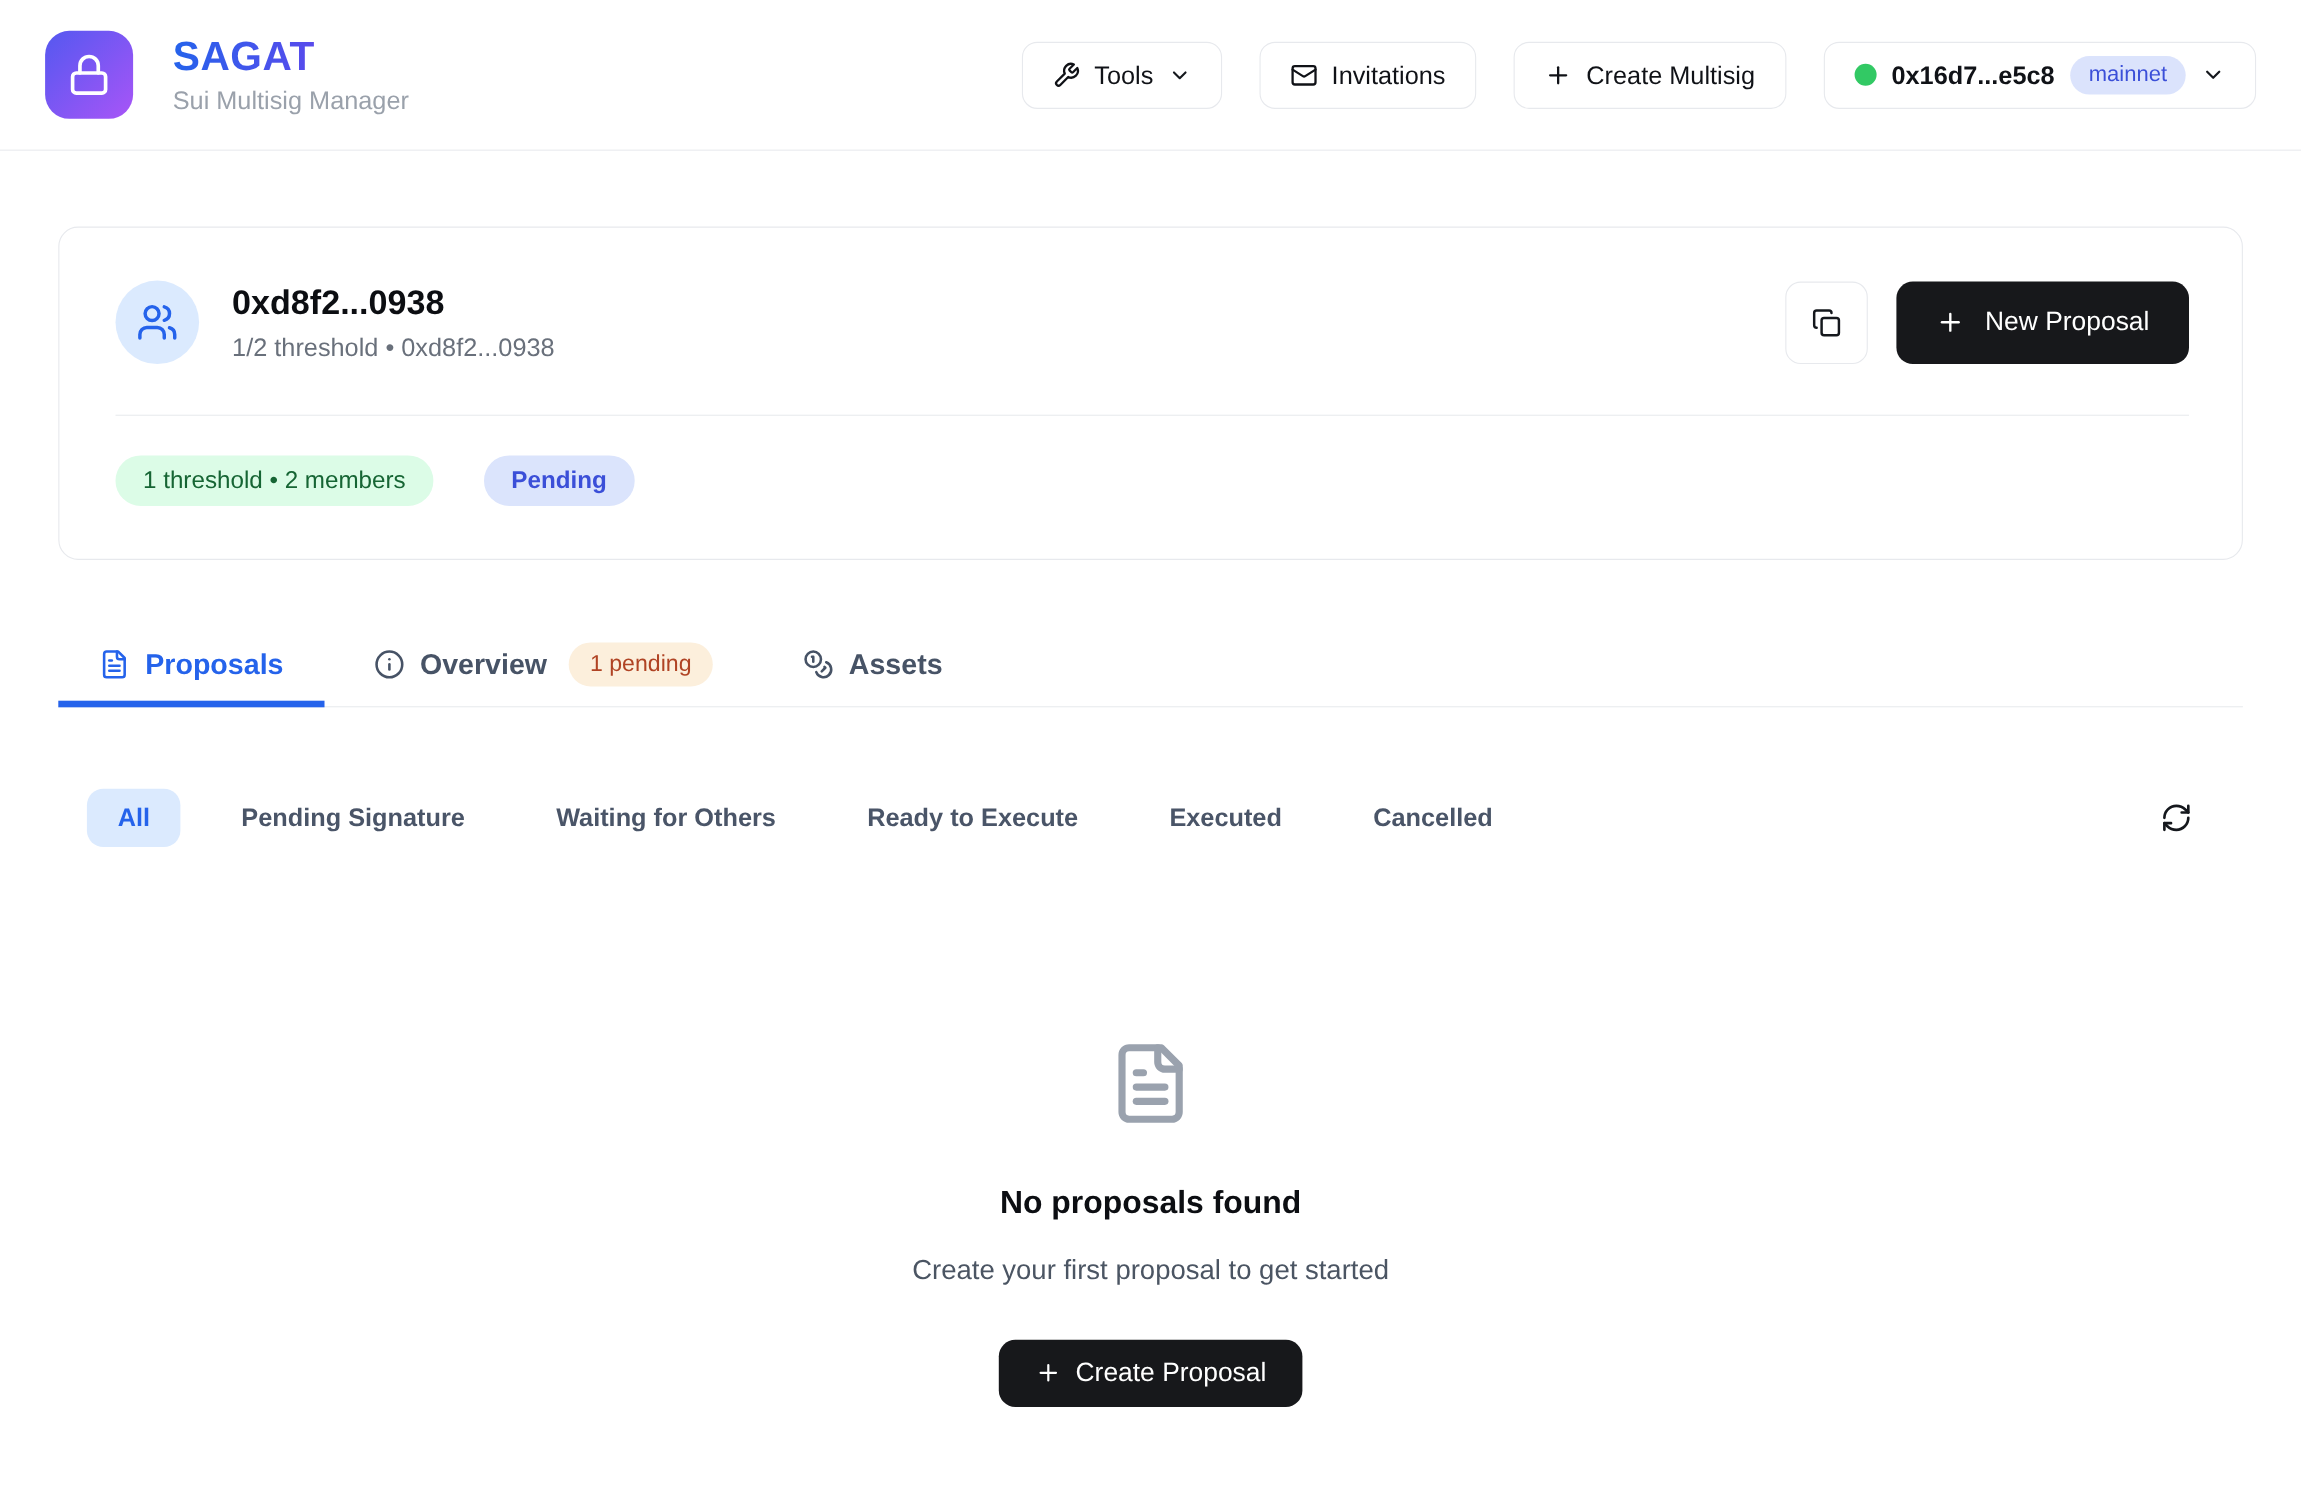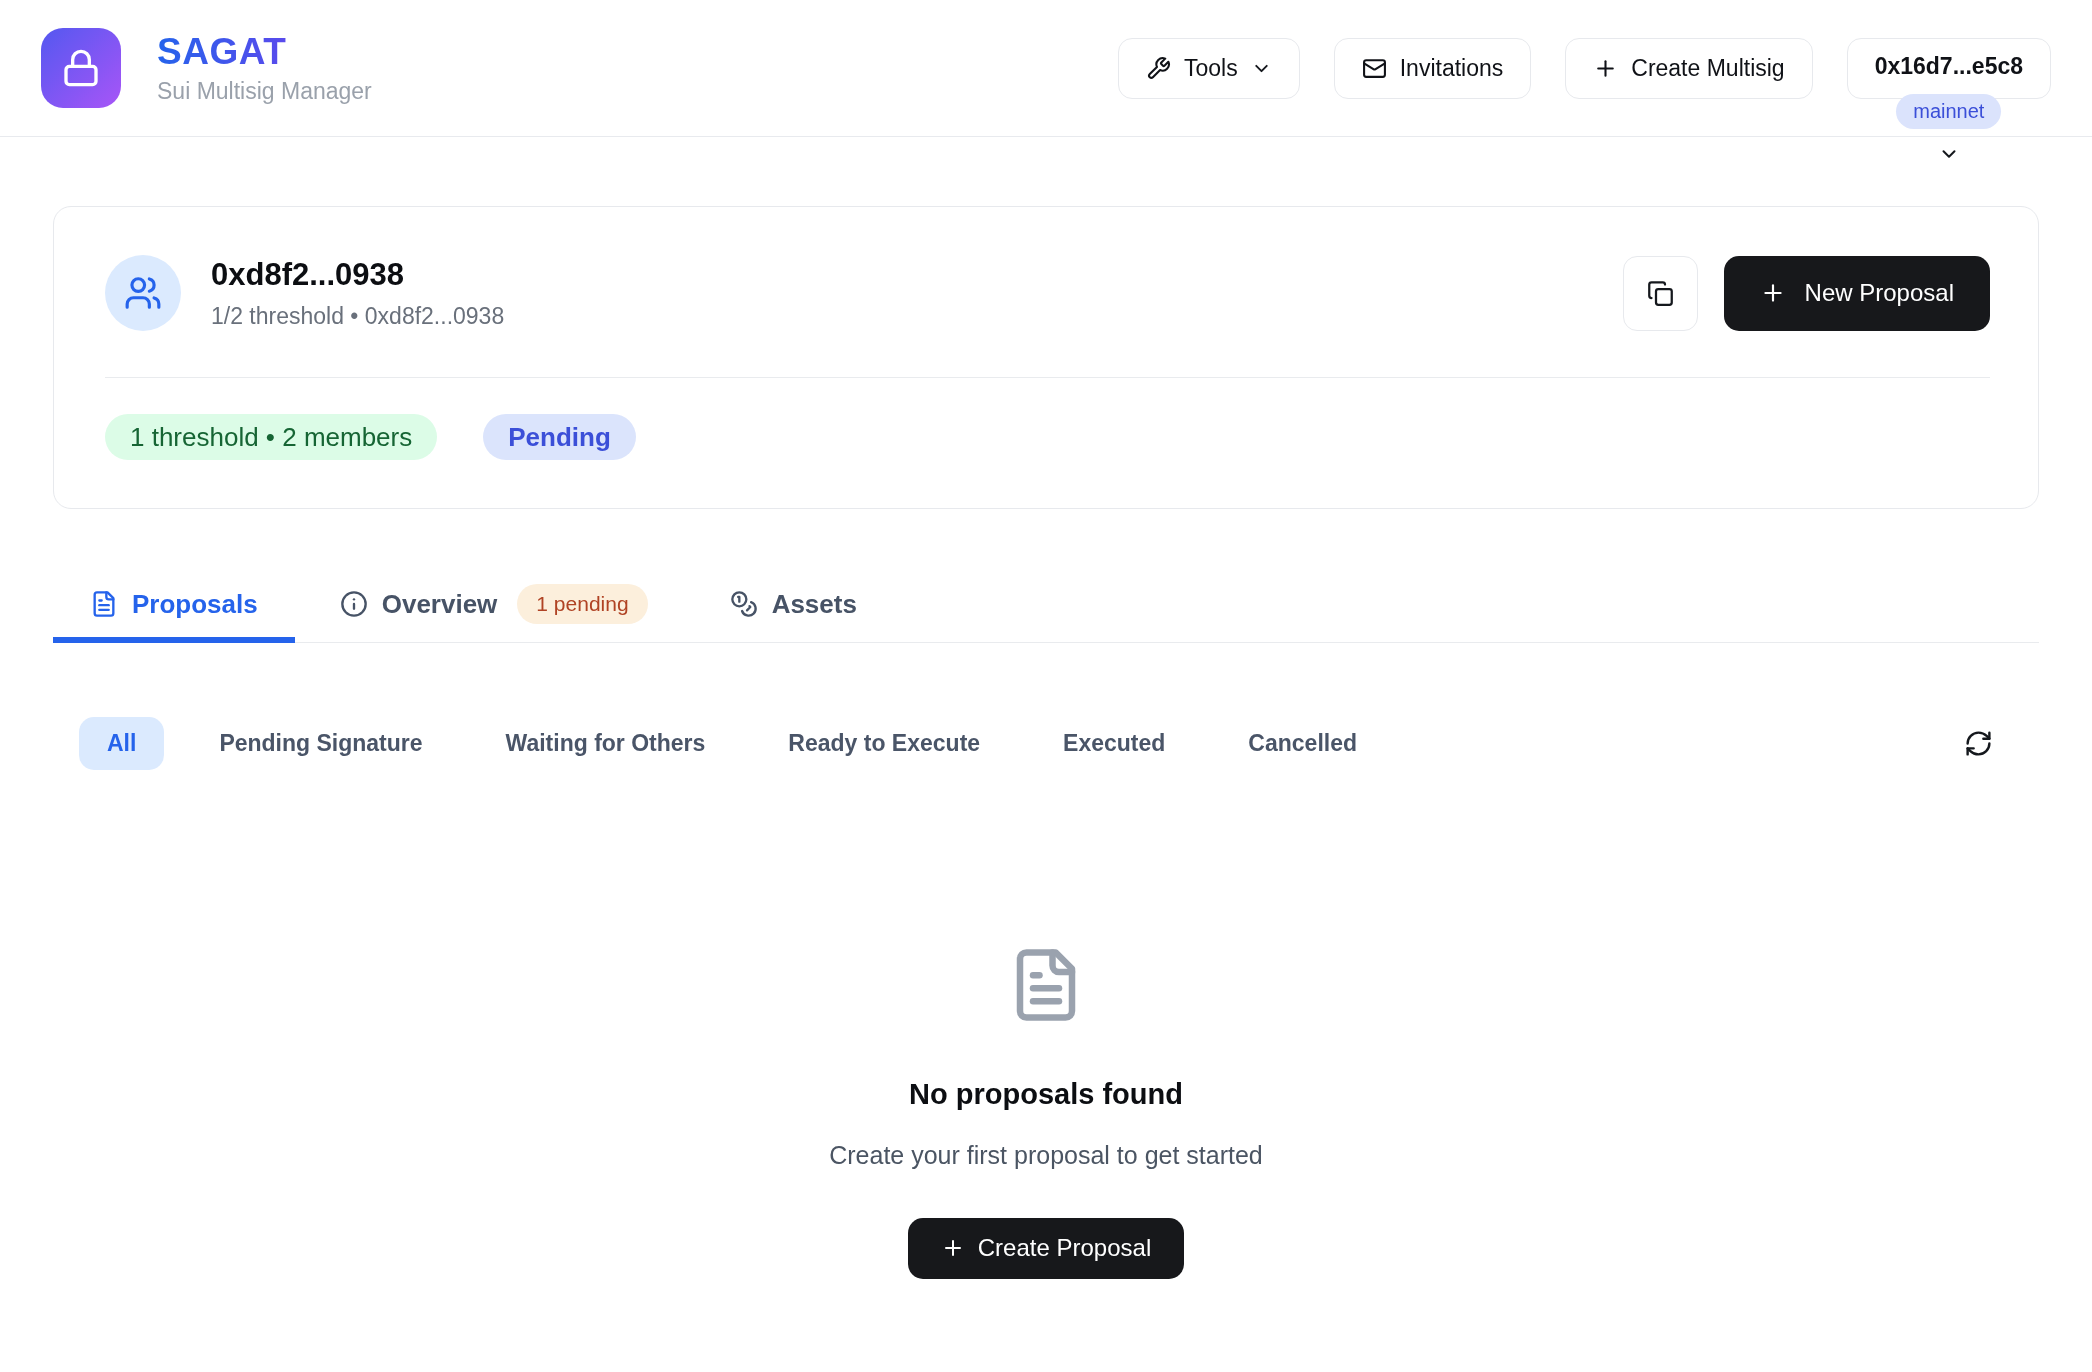--- a/index.html
+++ b/index.html
@@ -39,21 +39,21 @@
 
   .header-actions { margin-left: auto; display: flex; align-items: center; gap: 34px; }
   .hbtn {
     height: 61px; display: flex; align-items: center; gap: 13px;
     padding: 0 27px; background: #fff;
     border: 1.5px solid #e7e9ed; border-radius: 14px;
     font-family: inherit; font-size: 23px; font-weight: 500; color: #101217;
     cursor: pointer;
   }
   .hbtn .chev { color: #15181d; }
-  .wallet-btn { gap: 14px; font-weight: 600; flex-direction: column; }
+  .wallet-btn { gap: 14px; font-weight: 600; }
   .dot { width: 20px; height: 20px; border-radius: 50%; background: var(--online-dot, #32c964); }
   .net-badge {
     font-size: 20px; font-weight: 500;
     color: var(--pending-text, #3b4fd8);
     background: var(--network-badge-bg, #dbe3fc);
     padding: 6px 17px; border-radius: 999px;
   }
 
   
   .main { padding: 69px 53px 0; }
@@ -83,21 +83,21 @@
     padding: 0 36px; border: none; border-radius: 15px;
     background: var(--dark-button, #17181b); color: #fff;
     font-family: inherit; font-size: 24px; font-weight: 500;
     cursor: pointer;
   }
   .card-divider { border: none; border-top: 1px solid #e9ebee; margin-top: 46px; }
   .badge-row { display: flex; align-items: center; gap: 46px; margin-top: 36px; }
   .pill-badge {
     display: inline-flex; align-items: center;
     height: 46px; padding: 0 25px; border-radius: 999px;
-    font-size: 26px; font-weight: 500;
+    font-size: 22px; font-weight: 500;
   }
   .badge-green { background: var(--success-bg, #dcfce7); color: var(--success-text, #166534); }
   .badge-blue  { background: var(--pending-bg, #dbe4fc); color: var(--pending-text, #3b4fd8); font-weight: 700; }
 
   
   .tabs { display: flex; align-items: stretch; gap: 8px; margin-top: 62px; border-bottom: 1.5px solid #e9ebee; }
   .tab {
     display: flex; align-items: center; gap: 14px;
     padding: 0 37px; height: 72px;
     font-size: 26px; font-weight: 600; color: #475366;

